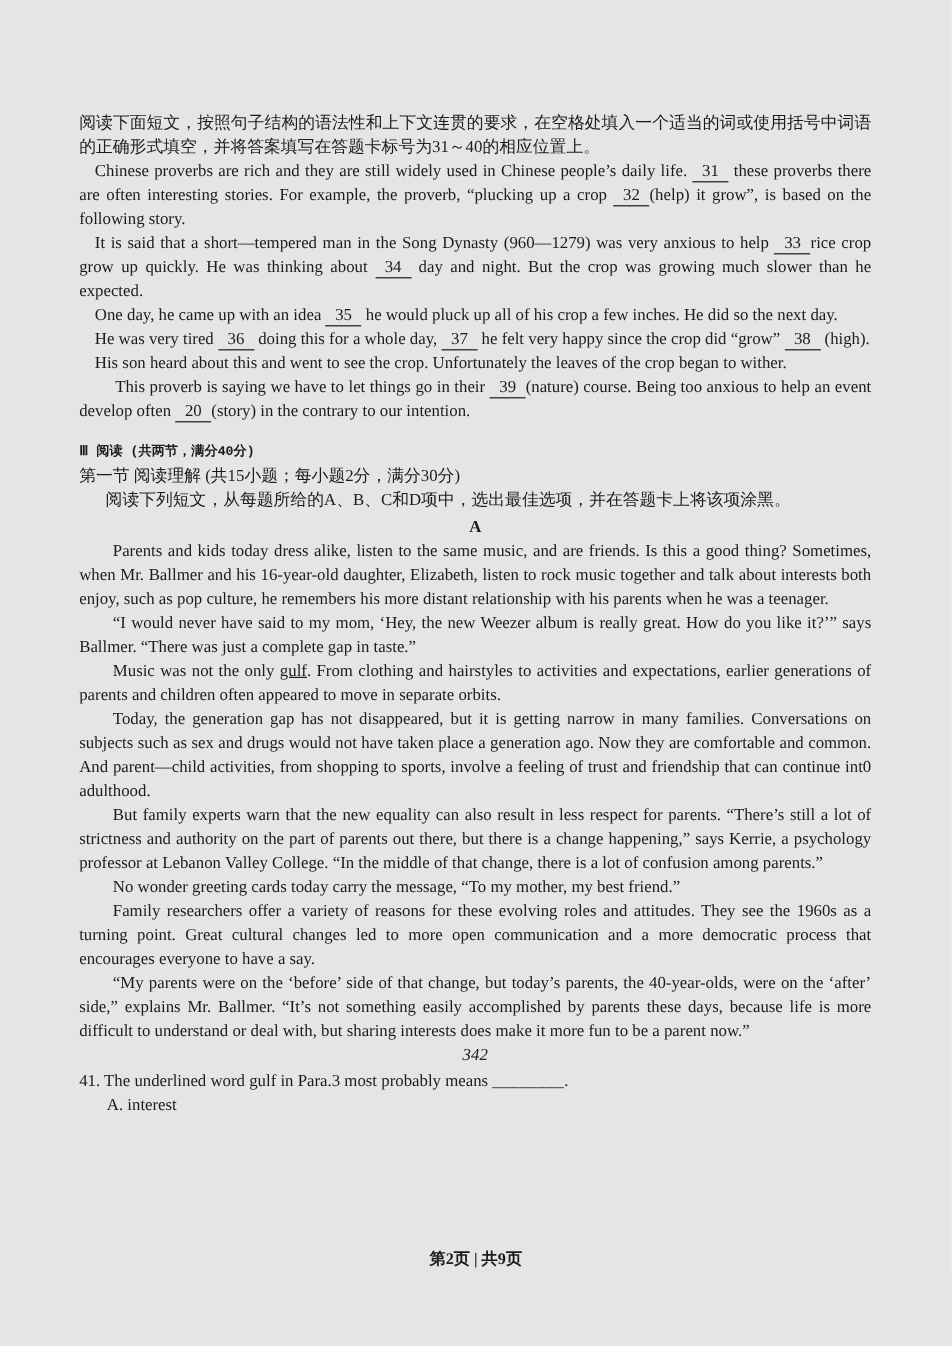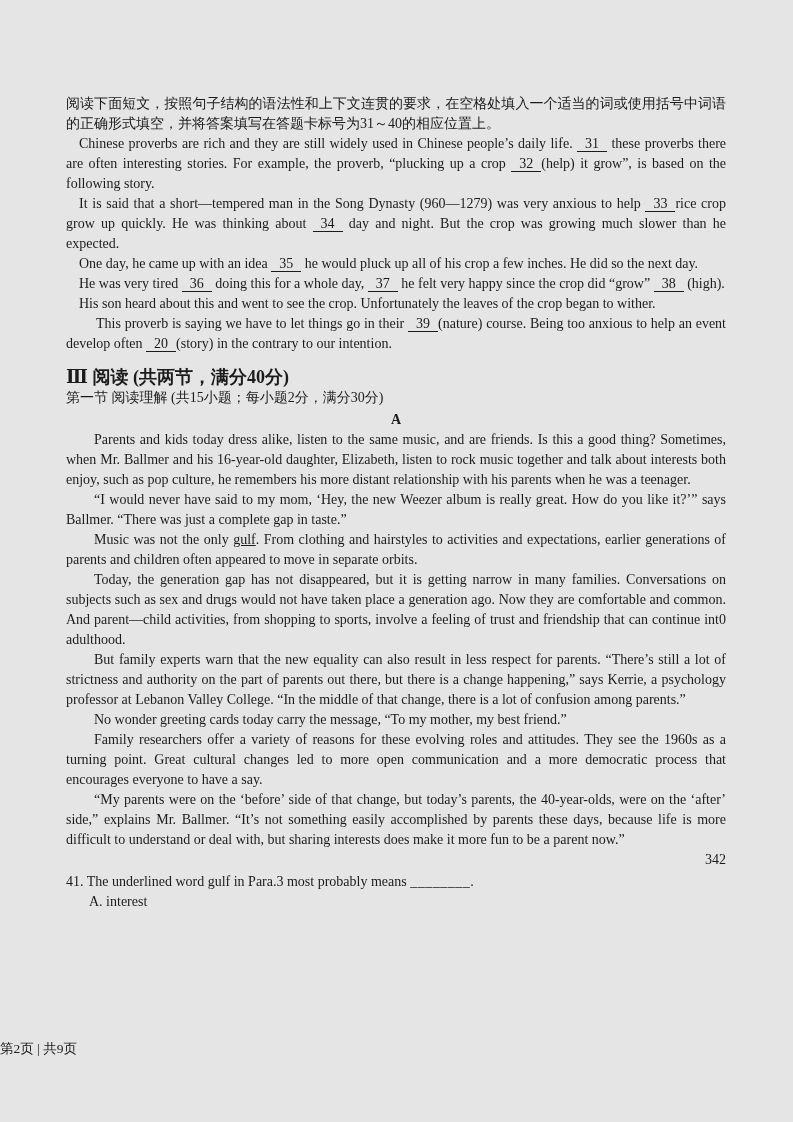--- a/index.html
+++ b/index.html
@@ -26,41 +26,43 @@
   .cn-intro   { text-indent: 0; }
   .cloze-p    { text-indent: 13px; }
   .cloze-p-last { text-indent: 30px; }
   .blank {
     border-bottom: 1.2px solid #1b1b1b;
     padding: 0 8px;
     white-space: nowrap;
   }
   .section-heading {
     font-weight: bold;
-    font-size: 18px;
+    font-size: 11px;
     margin-top: 13px;
+    font-family: Liberation Mono, monospace;
   }
   .sub-heading { margin-top: 1px; }
   .reading-instr { text-indent: 22px; }
   .passage-label {
     text-align: center;
     font-weight: bold;
     margin-top: 2px;
   }
   .passage-p { text-indent: 28px; }
   .uword { text-decoration: underline; }
-  .side-num { text-align: right; }
+  .side-num { text-align: center; font-style: italic; }
   .q41 { margin-top: 2px; }
   .q-blank { letter-spacing: 0.5px; }
   .option-a { padding-left: 23px; }
   .footer {
     position: absolute;
     left: 0; right: 0; bottom: 64px;
-    text-align: left;
+    text-align: center;
     font-size: 13.5px;
+    font-weight: bold;
   }
 </style>
 </head>
 <body>
 
 <div class="page">
   <div class="content">
 
     <p class="cn-intro">阅读下面短文，按照句子结构的语法性和上下文连贯的要求，在空格处填入一个适当的词或使用括号中词语的正确形式填空，并将答案填写在答题卡标号为31～40的相应位置上。</p>
 
@@ -73,20 +75,21 @@
     <p class="cloze-p"><span>He was very tired </span><span class="blank">36</span><span> doing this for a whole day, </span><span class="blank">37</span><span> he felt very happy since the crop did “grow” </span><span class="blank">38</span><span> (high).</span></p>
 
     <p class="cloze-p"><span>His son heard about this and went to see the crop. Unfortunately the leaves of the crop began to wither.</span></p>
 
     <p class="cloze-p-last"><span>This proverb is saying we have to let things go in their </span><span class="blank">39</span><span>(nature) course. Being too anxious to help an event develop often </span><span class="blank">20</span><span>(story) in the contrary to our intention.</span></p>
 
     <p class="section-heading">Ⅲ 阅读 (共两节，满分40分)</p>
 
     <p class="sub-heading">第一节 阅读理解 (共15小题；每小题2分，满分30分)</p>
 
+    <p class="reading-instr">阅读下列短文，从每题所给的A、B、C和D项中，选出最佳选项，并在答题卡上将该项涂黑。</p>
 
     <p class="passage-label">A</p>
 
     <p class="passage-p">Parents and kids today dress alike, listen to the same music, and are friends. Is this a good thing? Sometimes, when Mr. Ballmer and his 16-year-old daughter, Elizabeth, listen to rock music together and talk about interests both enjoy, such as pop culture, he remembers his more distant relationship with his parents when he was a teenager.</p>
 
     <p class="passage-p">“I would never have said to my mom, ‘Hey, the new Weezer album is really great. How do you like it?’” says Ballmer. “There was just a complete gap in taste.”</p>
 
     <p class="passage-p"><span>Music was not the only </span><span class="uword">gulf</span><span>. From clothing and hairstyles to activities and expectations, earlier generations of parents and children often appeared to move in separate orbits.</span></p>
 
     <p class="passage-p">Today, the generation gap has not disappeared, but it is getting narrow in many families. Conversations on subjects such as sex and drugs would not have taken place a generation ago. Now they are comfortable and common. And parent—child activities, from shopping to sports, involve a feeling of trust and friendship that can continue int0 adulthood.</p>

